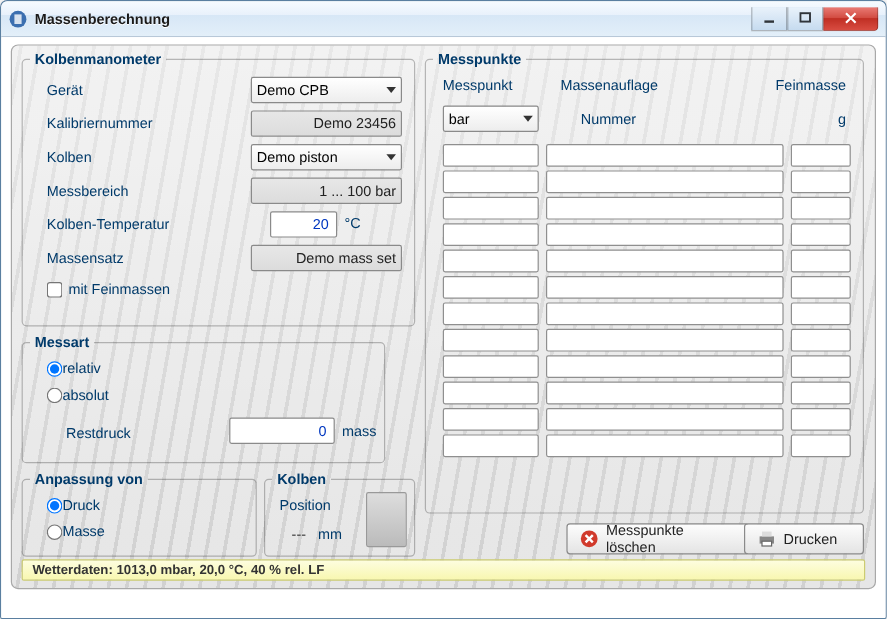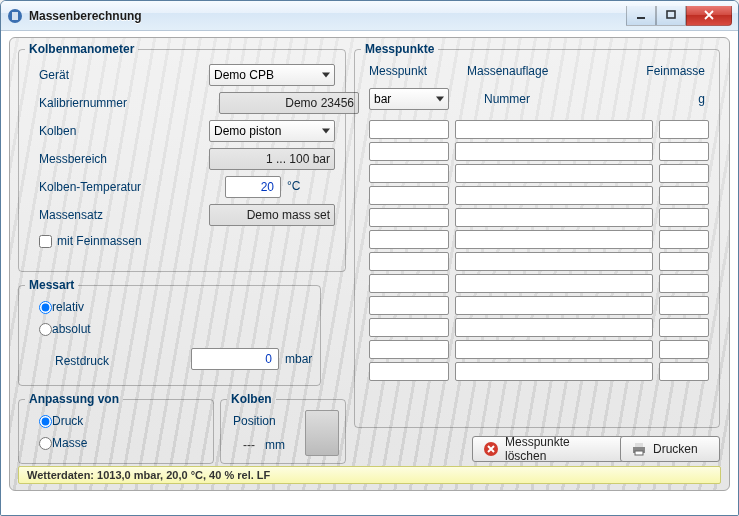--- a/index.html
+++ b/index.html
@@ -113,21 +113,21 @@
         <div class="row" style="left:20px; top:8px;">
             <span class="lbl">Gerät</span>
           </div>
         <div class="ctrl select" style="position:absolute; left:190px; top:8px; width:126px;">
             <span>Demo CPB</span>
           </div>
 
         <div class="row" style="left:20px; top:36px;">
             <span class="lbl">Kalibriernummer</span>
           </div>
-        <div class="ctrl readonly" style="position:absolute; left:200px; top:36px; width:140px;">
+        <div class="ctrl readonly" style="position:absolute; left:190px; top:36px; width:126px;">
             <span class="txt">Demo 23456</span>
           </div>
 
         <div class="row" style="left:20px; top:64px;">
             <span class="lbl">Kolben</span>
           </div>
         <div class="ctrl select" style="position:absolute; left:190px; top:64px; width:126px;">
             <span>Demo piston</span>
           </div>
 
@@ -168,21 +168,21 @@
         <label class="radio" style="position:absolute; left:20px; top:30px;">
           <input type="radio" name="messart" style="">
           <span>absolut</span>
         </label>
         <div class="row" style="left:36px; top:58px;">
             <span class="lbl">Restdruck</span>
           </div>
         <div class="ctrl input" style="position:absolute; left:172px; top:56px; width:88px;">
             <input type="text" value="0" style="">
           </div>
-        <span class="lbl" style="position:absolute; left:266px; top:60px;">mbar</span>
+        <span class="lbl" style="position:absolute; left:266px; top:60px;">mass</span>
       </fieldset>
 
       <fieldset style="left:8px; top:354px; width:196px; height:72px;">
         <legend>Anpassung von</legend>
         <label class="radio" style="position:absolute; left:20px; top:8px;">
           <input type="radio" name="anp" checked="" style="">
           <span>Druck</span>
         </label>
         <label class="radio" style="position:absolute; left:20px; top:30px;">
           <input type="radio" name="anp" style="">

